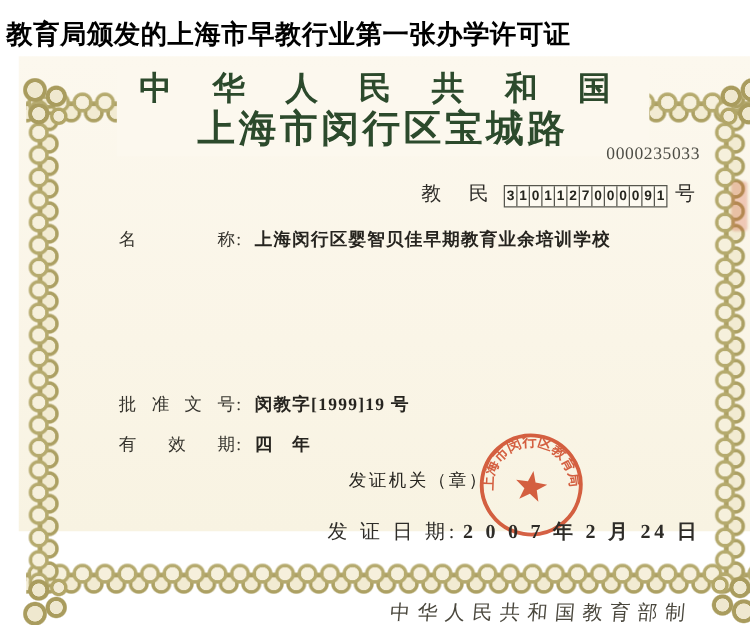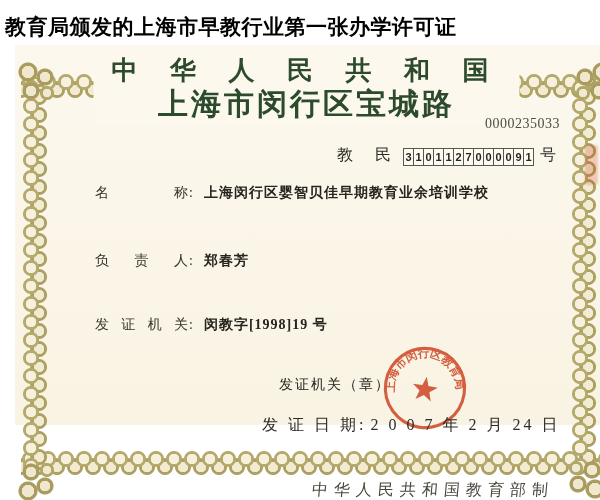--- a/index.html
+++ b/index.html
@@ -100,21 +100,21 @@
     letter-spacing:2px;color:#26241f;white-space:nowrap;
   }
   .seal{
     position:absolute;left:366px;top:299px;width:88px;height:88px;
     opacity:.82;transform:rotate(9deg);
   }
   .date-row{
     position:absolute;left:247px;top:370px;font-size:16px;color:#2e2c28;
     letter-spacing:3px;white-space:nowrap;
   }
-  .date-value{font-weight:normal;margin-left:4px;letter-spacing:3px;}
+  .date-value{font-weight:bold;margin-left:4px;letter-spacing:3px;}
   .footer-text{
     position:absolute;left:297px;top:435px;font-size:16px;letter-spacing:6px;
     color:#4a473d;transform:skewX(-5deg);white-space:nowrap;
   }
   .edge-stamp{
     position:absolute;left:570px;top:100px;width:13px;height:40px;
     background:rgba(204,63,29,.25);border-radius:3px;filter:blur(1px);
   }
 </style>
 </head>
@@ -157,25 +157,25 @@
       <span class="digit-cell">0</span>
       <span class="digit-cell">9</span>
       <span class="digit-cell">1</span>
     </span>
     <span class="license-suffix">号</span>
   </div>
 
   <div class="field-row row-0">
     <span class="f-label">名称</span><span class="f-colon">:</span><span class="f-value">上海闵行区婴智贝佳早期教育业余培训学校</span>
   </div>
-  <div class="field-row row-2">
-    <span class="f-label">负责人</span><span class="f-colon">:</span><span class="f-value">郑春芳</span>
+  <div class="field-row row-4">
+    <span class="f-label">批准文号</span><span class="f-colon">:</span><span class="f-value">闵教字[1999]19 号</span>
   </div>
-  <div class="field-row row-4">
-    <span class="f-label">发证机关</span><span class="f-colon">:</span><span class="f-value">闵教字[1998]19 号</span>
+  <div class="field-row row-5">
+    <span class="f-label">有效期</span><span class="f-colon">:</span><span class="f-value">四　年</span>
   </div>
 
   <div class="issuer">发证机关（章）</div>
 
   <svg class="seal" viewBox="0 0 100 100">
     <circle cx="50" cy="50" r="45" fill="none" stroke="#cc3f1d" stroke-width="3.5"></circle>
     <polygon points="50,37 53.5,47.1 64.3,47.4 55.7,53.9 58.8,64.1 50,58 41.2,64.1 44.3,53.9 35.7,47.4 46.5,47.1" fill="#cc3f1d"></polygon>
     <defs>
       <path id="sealArc" d="M 18,64 A 35,35 0 1 1 82,64" fill="none"></path>
     </defs>

